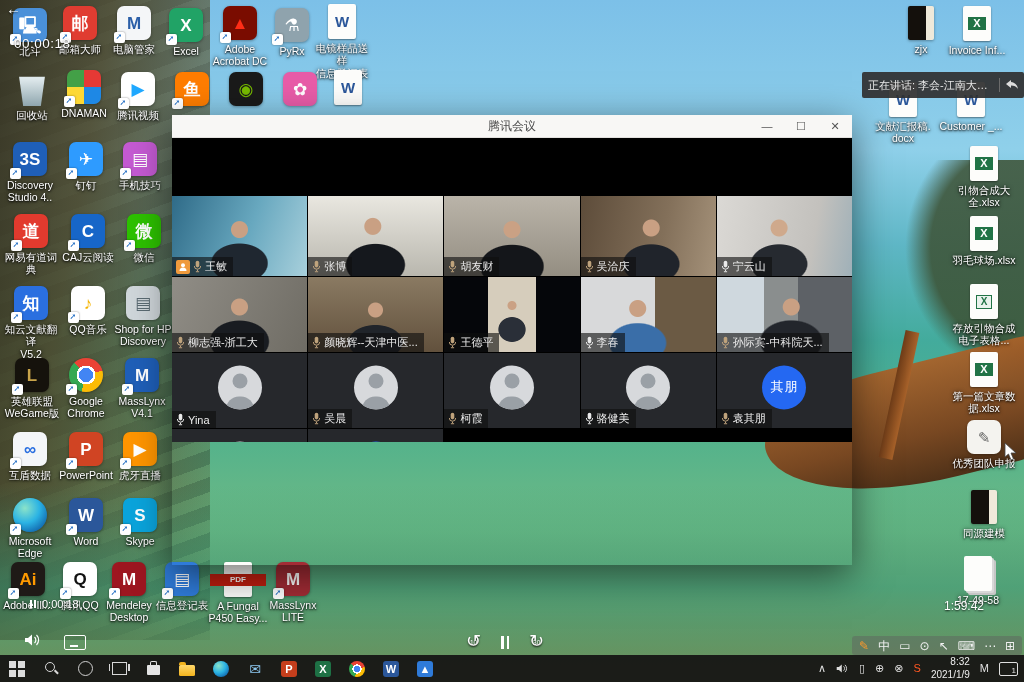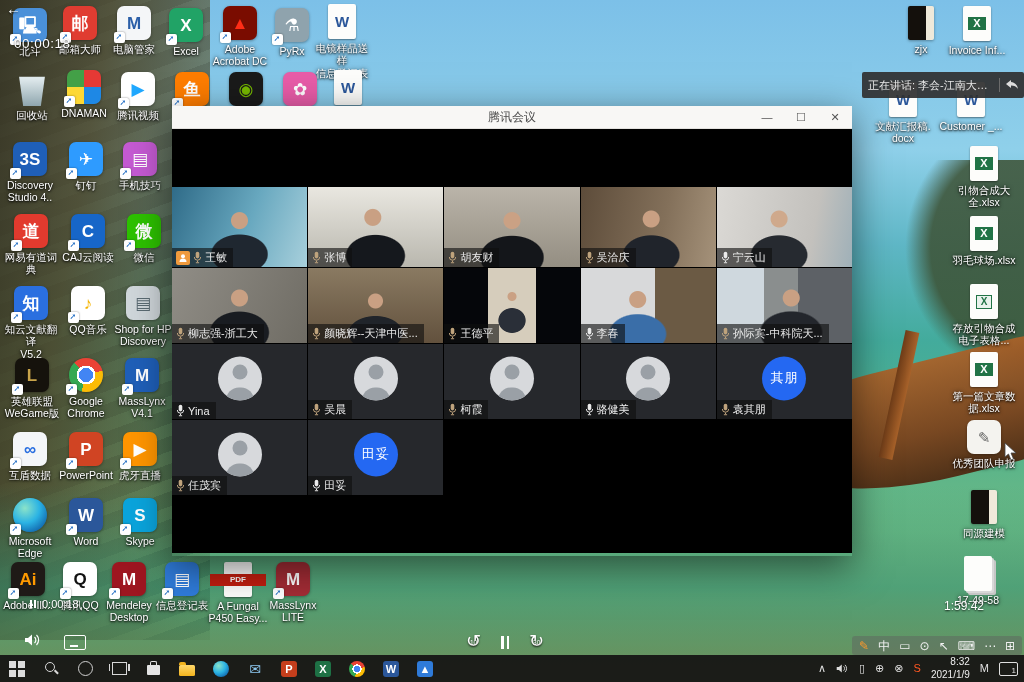--- a/index.html
+++ b/index.html
@@ -37,26 +37,26 @@
   .kind-pagexlsg .glyph{background:#e9f2ec;color:#217346;border:1px solid #217346;font-size:10px;padding:1px 4px;font-weight:bold}
   .kind-pagepdf .glyph{background:#c11e0f;color:#fff;font-size:8px;padding:2px 20px;font-weight:bold}
   .kind-papers{box-shadow:2px 2px 0 #d8d8d8,4px 4px 0 #c6c6c6}
   .kind-bookdark{width:26px;height:34px;border-radius:2px;background:linear-gradient(90deg,#14100c 0 68%,#efe9da 68%)}
   .kind-whiteapp{background:#f4f3ef}.kind-whiteapp .glyph{color:#666;font-size:15px}
   .kind-chrome{border-radius:50%;background:radial-gradient(circle,#4285f4 0 7px,#fff 7px 9.5px,transparent 9.5px),conic-gradient(from -45deg,#ea4335 0 120deg,#fbbc05 120deg 240deg,#34a853 240deg)}
   .kind-edge{border-radius:50%;background:radial-gradient(circle at 35% 30%,#8be3c9,#2bb3e4 45%,#0c59a4 88%)}
   .kind-dnaman{background:conic-gradient(#e53935 0 25%,#1e88e5 25% 50%,#fdd835 50% 75%,#43a047 75%)}
   .kind-recbin{background:linear-gradient(180deg,#dfe9ec 20%,#8fa6ae);clip-path:polygon(12% 14%,88% 14%,76% 100%,24% 100%)}
   
-  #meet{position:absolute;left:172px;top:106px;width:680px;height:450px;box-shadow:0 10px 36px rgba(0,0,0,.55);z-index:20}
+  #meet{position:absolute;left:172px;top:115px;width:680px;height:450px;box-shadow:0 10px 36px rgba(0,0,0,.55);z-index:20}
   #titlebar{height:22px;background:#f8f7f5;display:flex;align-items:center;position:relative;border-bottom:1px solid #e3e1de}
   #title{position:absolute;left:0;right:0;text-align:center;font-size:12px;color:#4a4a4a}
   #wctrls{margin-left:auto;display:flex;height:100%;z-index:2}
   .wbtn{width:34px;height:100%;display:flex;align-items:center;justify-content:center;font-size:11px;color:#555;cursor:default}
-  #mbody{position:relative;height:424px;background:#000;overflow:hidden}
+  #mbody{position:relative;height:304px;background:#000;overflow:hidden}
   #pgrid{position:absolute;left:0;top:58px;width:680px;height:306px;display:grid;
          grid-template-columns:repeat(5,1fr);grid-template-rows:80px 75px 75px 75px;gap:1px;background:#000}
   .tile{position:relative;background:#26282c;overflow:hidden}
   .tile.speaking{box-shadow:inset 0 0 0 2px #4cbf5a}
   .avc{position:absolute;left:50%;top:50%;transform:translate(-50%,-58%);width:44px;height:44px;border-radius:50%;background:#d7d9dc;overflow:hidden}
   .sil-head{position:absolute;top:8px;left:50%;transform:translateX(-50%);width:15px;height:15px;border-radius:50%;background:#9aa0a6}
   .sil-body{position:absolute;bottom:0;left:50%;transform:translateX(-50%);width:28px;height:13px;border-radius:14px 14px 0 0;background:#9aa0a6}
   .initc{position:absolute;left:50%;top:50%;transform:translate(-50%,-58%);width:44px;height:44px;border-radius:50%;background:#2468f2;
          display:flex;align-items:center;justify-content:center;color:#fff;font-size:13px;letter-spacing:1px}
   .pbadge{position:absolute;left:0;bottom:0;max-width:96%;display:flex;align-items:center;gap:3px;

